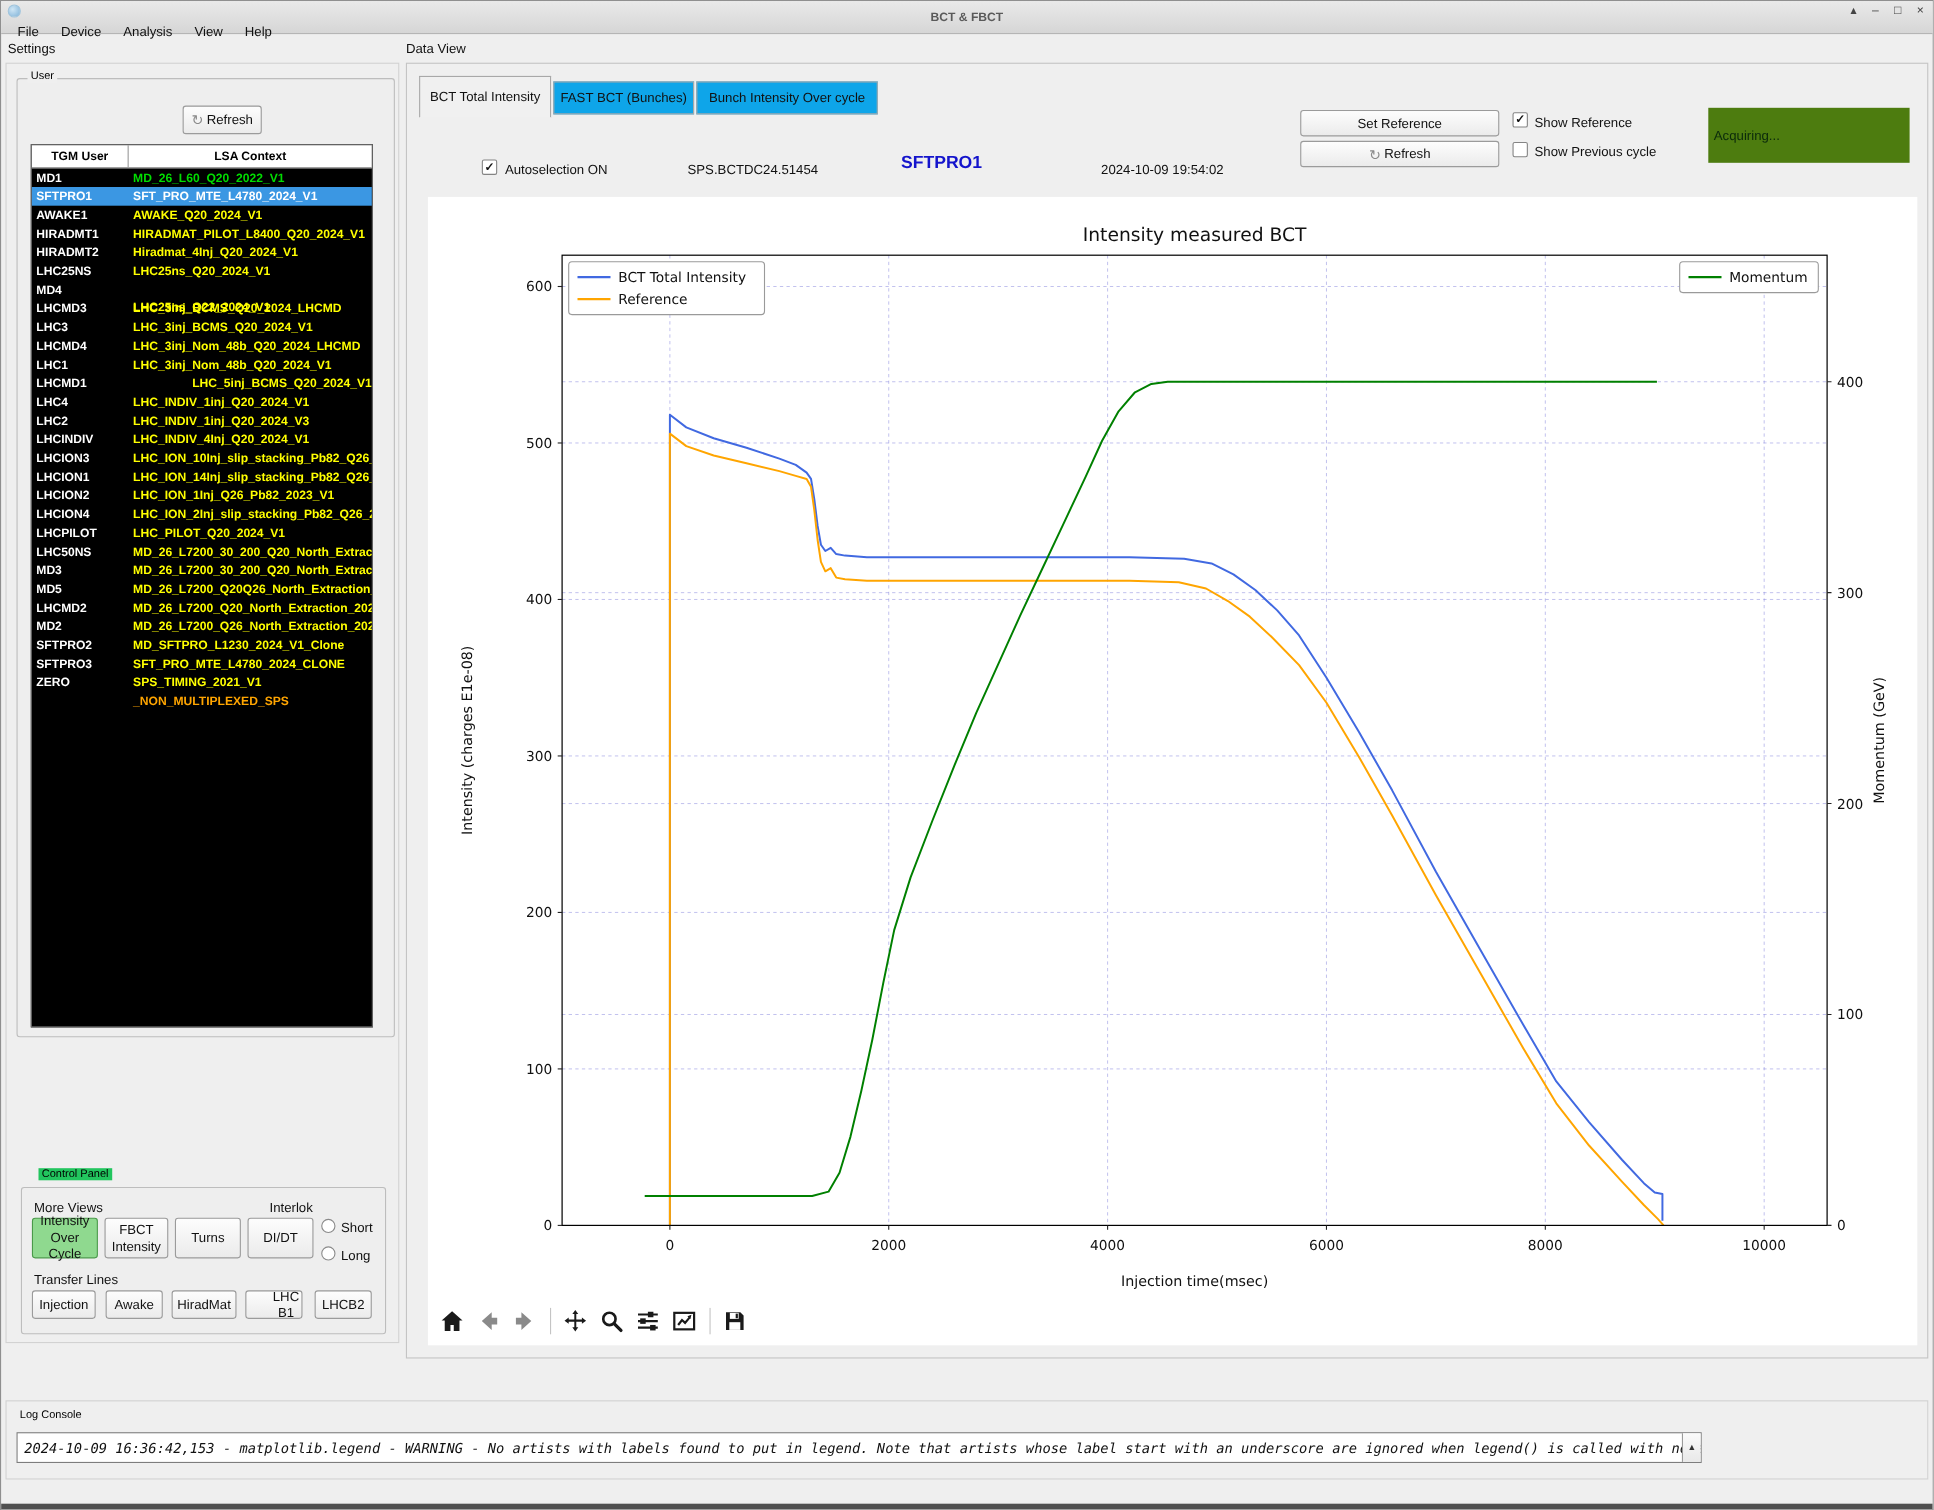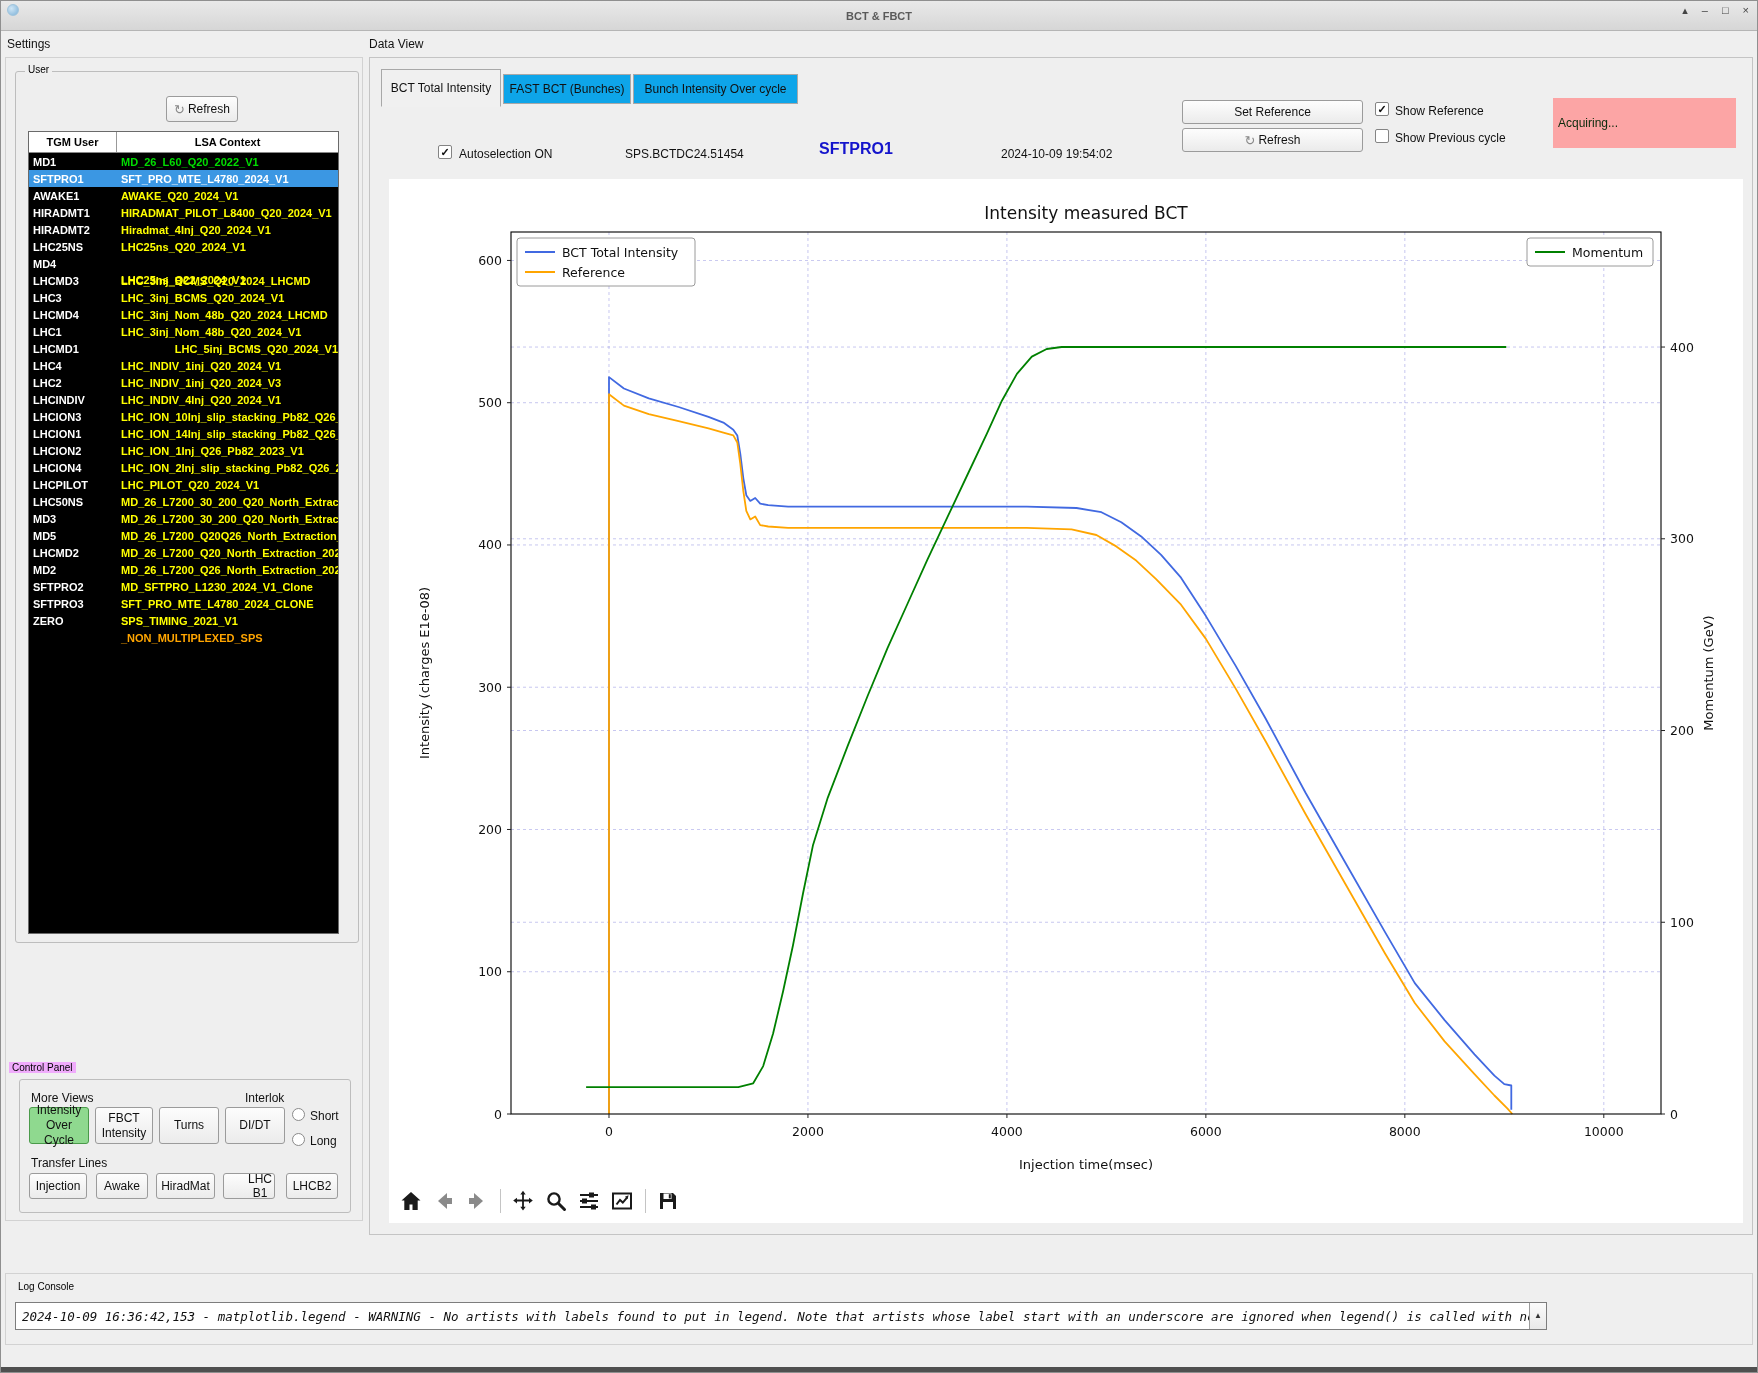--- a/index.html
+++ b/index.html
@@ -89,20 +89,27 @@
     <span class="app-icon"></span>
     <span class="title">BCT &amp; FBCT</span>
     <span class="win-controls">
         <span>▴</span>
         <span>–</span>
         <span>□</span>
         <span>×</span>
       </span>
   </div>
 
+  <div class="menubar">
+      <span class="menu-item">File</span>
+      <span class="menu-item">Device</span>
+      <span class="menu-item">Analysis</span>
+      <span class="menu-item">View</span>
+      <span class="menu-item">Help</span>
+    </div>
 
   <span class="section-label" style="left:6px;top:36px">Settings</span>
   <span class="section-label" style="left:368px;top:36px">Data View</span>
 
   <div class="settings-frame"></div>
 
   <span class="groupbox-label" style="left:24px;top:63px">User</span>
   <div class="groupbox" style="left:14px;top:70px;width:344px;height:872px"></div>
 
   <button class="btn" style="position:absolute;left:165px;top:95px;width:72px;height:26px">
@@ -228,21 +235,21 @@
           <div class="ut-c1">ZERO</div>
           <div class="ut-c2" style="color: rgb(255, 255, 0);">SPS_TIMING_2021_V1</div>
         </div>
         <div class="ut-row">
           <div class="ut-c1"></div>
           <div class="ut-c2" style="color: rgb(255, 165, 0);">_NON_MULTIPLEXED_SPS</div>
         </div>
       </div>
   </div>
 
-  <span class="groupbox-label" style="left:8px;top:1061px;background:#f0abfc">Control Panel</span>
+  <span class="groupbox-label" style="left:34px;top:1061px;background:#22c55e">Control Panel</span>
   <div class="groupbox cp-box"></div>
   <span class="cp-label-small" style="left:30px;top:1090px">More Views</span>
   <span class="cp-label-small" style="left:244px;top:1090px">Interlok</span>
   <div id="view-buttons">
       <button class="btn view-btn active" style="left: 28px; top: 1106px; width: 60px;">Intensity
 Over Cycle</button>
       <button class="btn view-btn" style="left: 94px; top: 1106px; width: 58px;">FBCT
 Intensity</button>
       <button class="btn view-btn" style="left: 158px; top: 1106px; width: 60px;">Turns</button>
       <button class="btn view-btn" style="left: 224px; top: 1106px; width: 60px;">DI/DT</button>
@@ -279,21 +286,21 @@
   <button class="btn" style="position:absolute;left:1181px;top:127px;width:181px;height:24px">
     <span class="refresh-glyph">↻</span>
     <span>Refresh</span>
   </button>
 
   <span class="checkbox" style="left:1374px;top:101px">✓</span>
   <span class="hdr-label" style="left:1394px;top:103px">Show Reference</span>
   <span class="checkbox" style="left:1374px;top:128px"></span>
   <span class="hdr-label" style="left:1394px;top:130px">Show Previous cycle</span>
 
-  <div class="status-box" style="background: #fca5a5;">
+  <div class="status-box" style="background: #4d7c0f;">
     <span>Acquiring...</span>
   </div>
 
   <div class="canvas">
     <svg width="1354" height="1044" viewBox="0 0 1354 1044">
         <line x1="219.98875432525952" y1="53" x2="219.98875432525952" y2="935" class="grid"></line>
         <line x1="418.9506920415225" y1="53" x2="418.9506920415225" y2="935" class="grid"></line>
         <line x1="617.9126297577855" y1="53" x2="617.9126297577855" y2="935" class="grid"></line>
         <line x1="816.8745674740485" y1="53" x2="816.8745674740485" y2="935" class="grid"></line>
         <line x1="1015.8365051903114" y1="53" x2="1015.8365051903114" y2="935" class="grid"></line>

